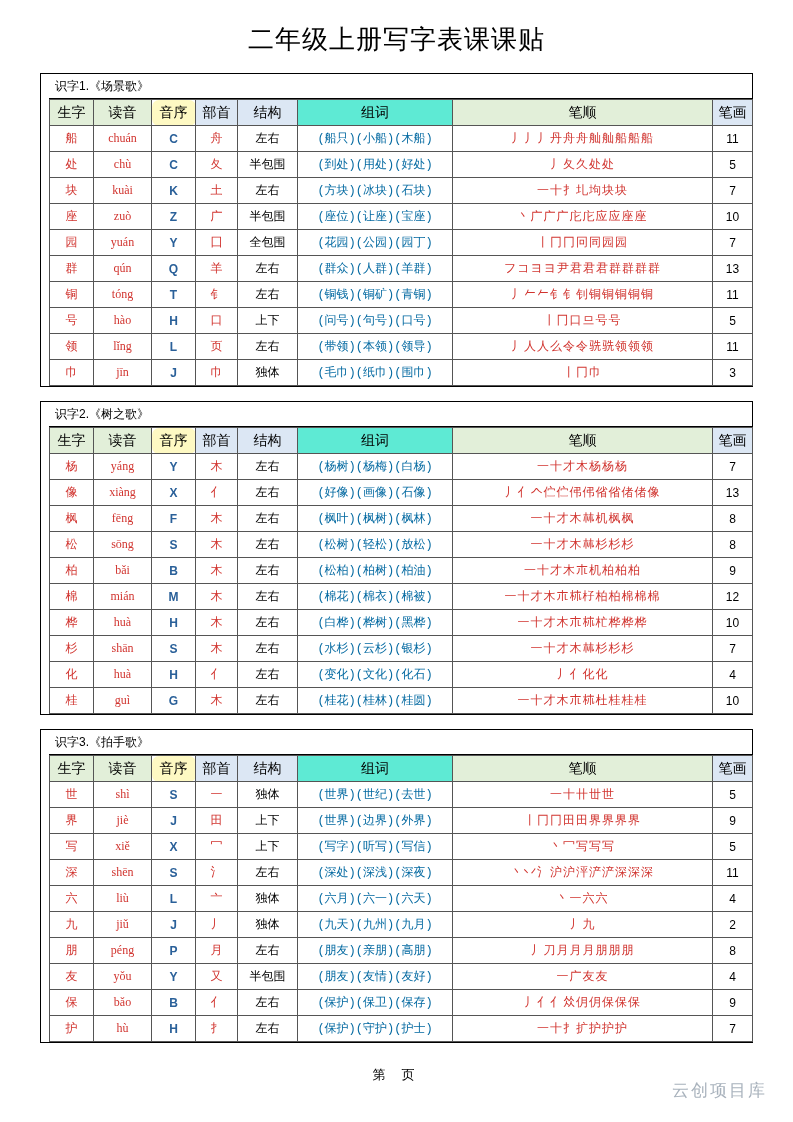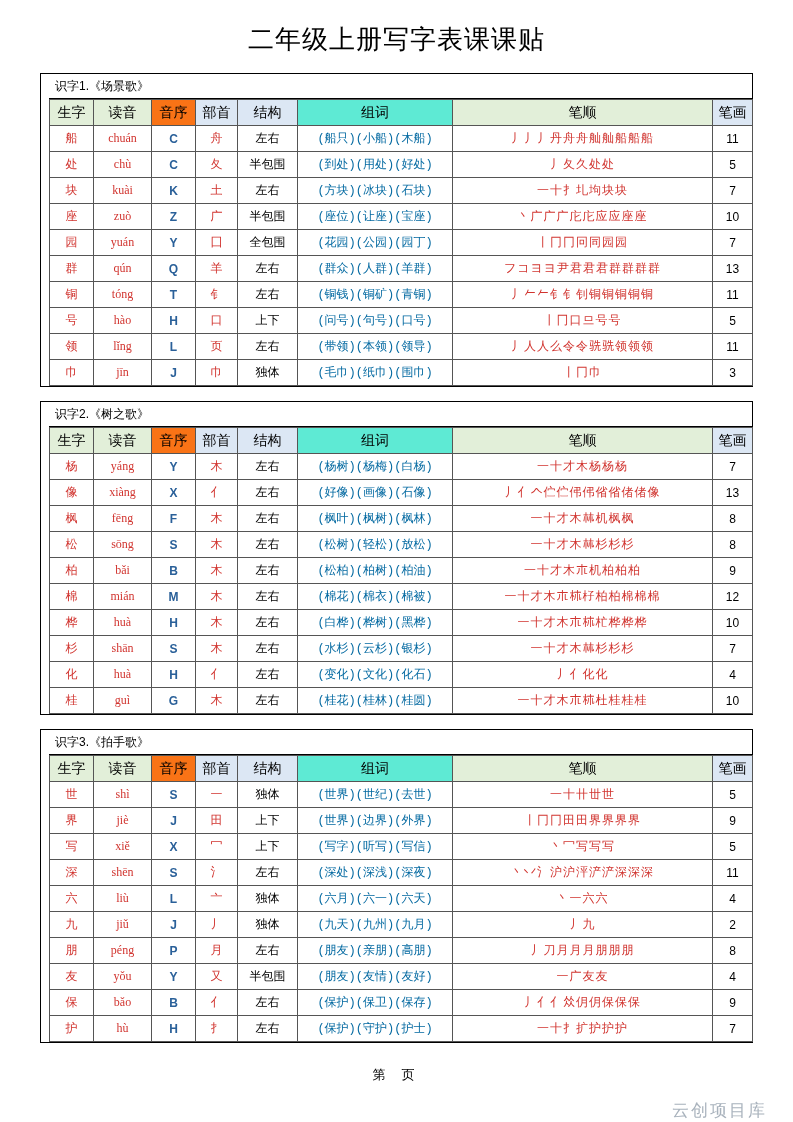--- a/index.html
+++ b/index.html
@@ -70,21 +70,21 @@
   col.c-pinyin  { width: 58px; }
   col.c-yinxu   { width: 44px; }
   col.c-bushou  { width: 42px; }
   col.c-jiegou  { width: 60px; }
   col.c-zuci    { width: 155px; }
   col.c-bishun  { width: 260px; }
   col.c-bihua   { width: 40px; }
 
   th.h-zi     { background: #e2efd9; }
   th.h-pinyin { background: #e2efd9; }
-  th.h-yinxu  { background: #f97316; }
+  th.h-yinxu  { background: #fef9c3; border-radius: 7px; }
   th.h-bushou { background: #dce7f4; }
   th.h-jiegou { background: #dce7f4; }
   th.h-zuci   { background: #5eead4; }
   th.h-bishun { background: #e2efd9; }
   th.h-bihua  { background: #dce7f4; }
 
   td.zi {
     color: #d1342f;
     font-size: 16px;
     font-family: "DejaVu Sans", sans-serif;
@@ -134,21 +134,21 @@
     bottom: 38px;
     text-align: center;
     font-size: 13px;
     color: #000;
     letter-spacing: 6px;
     font-family: "DejaVu Sans", sans-serif;
   }
   .watermark {
     position: absolute;
     right: 26px;
-    bottom: 0;
+    bottom: 20px;
     font-size: 17px;
     color: #9aa5b1;
     letter-spacing: 2px;
     font-family: "DejaVu Sans", sans-serif;
     opacity: 0.85;
   }
 </style>
 </head>
 <body>
 

